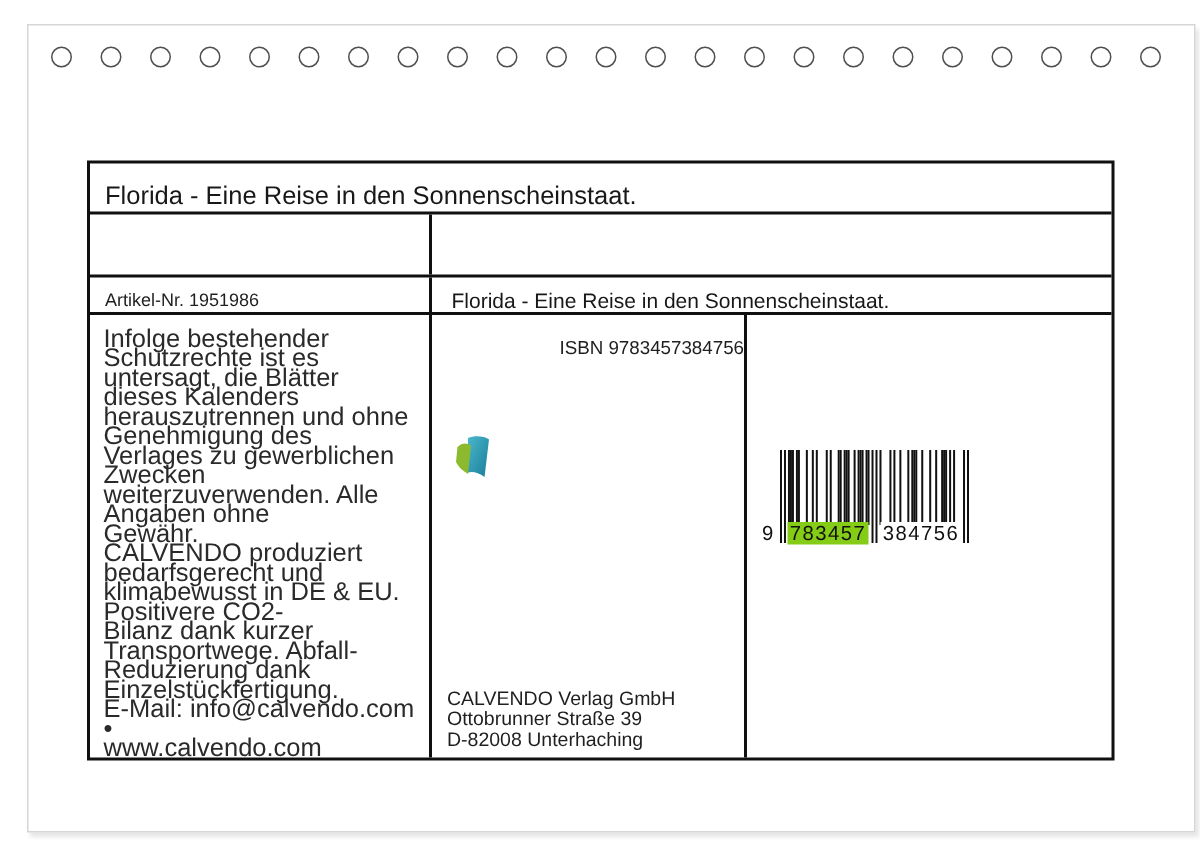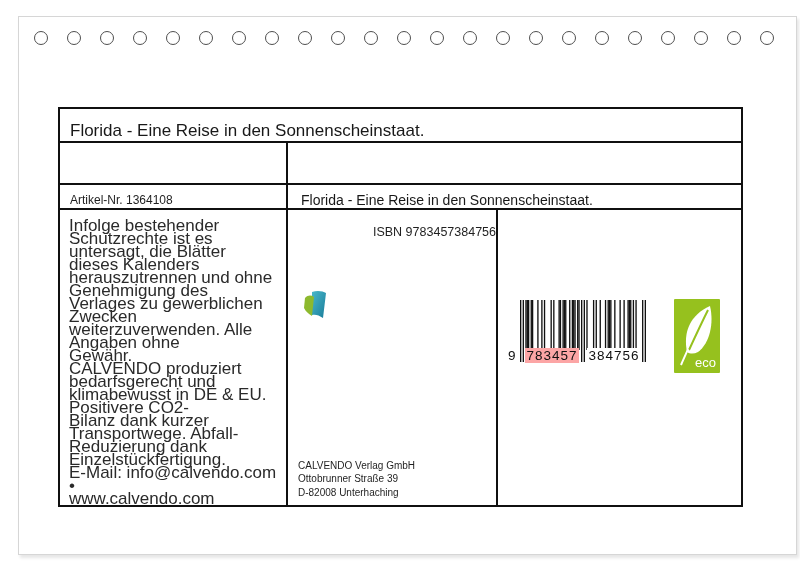--- a/index.html
+++ b/index.html
@@ -23,28 +23,28 @@
   .article{display:block;padding:8px 0 0 10px;font-size:12px;}
   .prodtitle{display:block;padding:7px 0 0 13px;font-size:14px;color:#181818;}
   .legal{padding:9px 8px 0 9px;font-size:17px;line-height:13px;white-space:pre-line;color:#2a2a2a;}
   .pubcell{width:208px;border-right:2px solid #101010;flex:0 0 auto;position:relative;}
   .isbn{display:block;padding:15px 0 0 10px;font-size:12.5px;text-align:right;}
   .logo{position:absolute;left:10px;top:82px;display:flex;align-items:flex-start;}
   .logo-txt{display:flex;flex-direction:column;}
   .logo-name{font-size:16px;letter-spacing:1px;color:var(--logo-navy);font-weight:bold;line-height:17px;}
   .logo-tag{font-size:6.5px;color:var(--logo-teal);letter-spacing:0.4px;padding-left:19px;margin-top:1px;font-weight:bold;}
   .logo-icon{margin-left:5px;margin-top:-2px;}
-  .address{position:absolute;left:10px;bottom:6px;font-size:10px;line-height:13.5px;white-space:pre-line;}
+  .address{position:absolute;left:10px;bottom:6px;font-size:13px;line-height:13.5px;white-space:pre-line;}
   .codecell{flex:1;position:relative;}
   .barcode{position:absolute;left:22px;top:90px;width:126px;height:76px;}
   .bars{position:absolute;left:0;top:0;}
   .bdigits{position:absolute;top:48px;left:-12px;width:140px;height:18px;font-size:13.5px;color:#101010;}
   .bdigits span{position:absolute;top:0;}
   .d1{left:0;}
-  .d2{left:17px;width:54px;text-align:center;background:#fca5a5;letter-spacing:1px;}
+  .d2{left:17px;width:54px;text-align:center;background:#84cc16;letter-spacing:1px;}
   .d3{left:79px;width:54px;text-align:center;background:#fff;letter-spacing:1px;}
   .eco{position:absolute;left:176px;top:89px;width:46px;height:74px;background:var(--eco-green);
        border-radius:1px;overflow:hidden;}
   .eco svg{position:absolute;left:0;top:0;}
   .eco-label{position:absolute;right:4px;bottom:3px;color:#fff;font-size:13px;}
 </style>
 </head>
 <body>
 
 <div class="stage">
@@ -81,21 +81,21 @@
       <div class="row-title">
         <span class="t">Florida - Eine Reise in den Sonnenscheinstaat.</span>
       </div>
 
       <div class="row-author">
         <div class="cl"></div>
       </div>
 
       <div class="row-article">
         <div class="cl">
-          <span class="article">Artikel-Nr. 1364108</span>
+          <span class="article">Artikel-Nr. 1951986</span>
         </div>
         <div class="cr">
           <span class="prodtitle">Florida - Eine Reise in den Sonnenscheinstaat.</span>
         </div>
       </div>
 
       <div class="row-bottom">
 
         <div class="cl">
           <div class="legal">Infolge bestehender Schutzrechte ist es
@@ -182,26 +182,18 @@
                 <rect x="122.02" y="0" width="1.33" height="62" fill="#111"></rect>
                 <rect x="124.67" y="0" width="1.33" height="62" fill="#111"></rect>
               </svg>
             <div class="bdigits">
               <span class="d1">9</span>
               <span class="d2">783457</span>
               <span class="d3">384756</span>
             </div>
           </div>
 
-          <div class="eco">
-            <svg width="46" height="74" viewBox="0 0 46 74">
-              <path d="M36 7 C 16 16, 9 33, 13 53 C 16 55, 20 55, 24 53 C 36 44, 40 24, 36 7 Z" fill="#ffffff"></path>
-              <path d="M15 51 C 21 38, 27 25, 34 11" stroke="var(--eco-green)" stroke-width="2" fill="none"></path>
-              <path d="M7 66 C 10 59, 12 55, 14 50" stroke="#ffffff" stroke-width="2" fill="none"></path>
-            </svg>
-            <span class="eco-label">eco</span>
-          </div>
         </div>
 
       </div>
     </div>
   </div>
 </div>
 
 </body></html>

